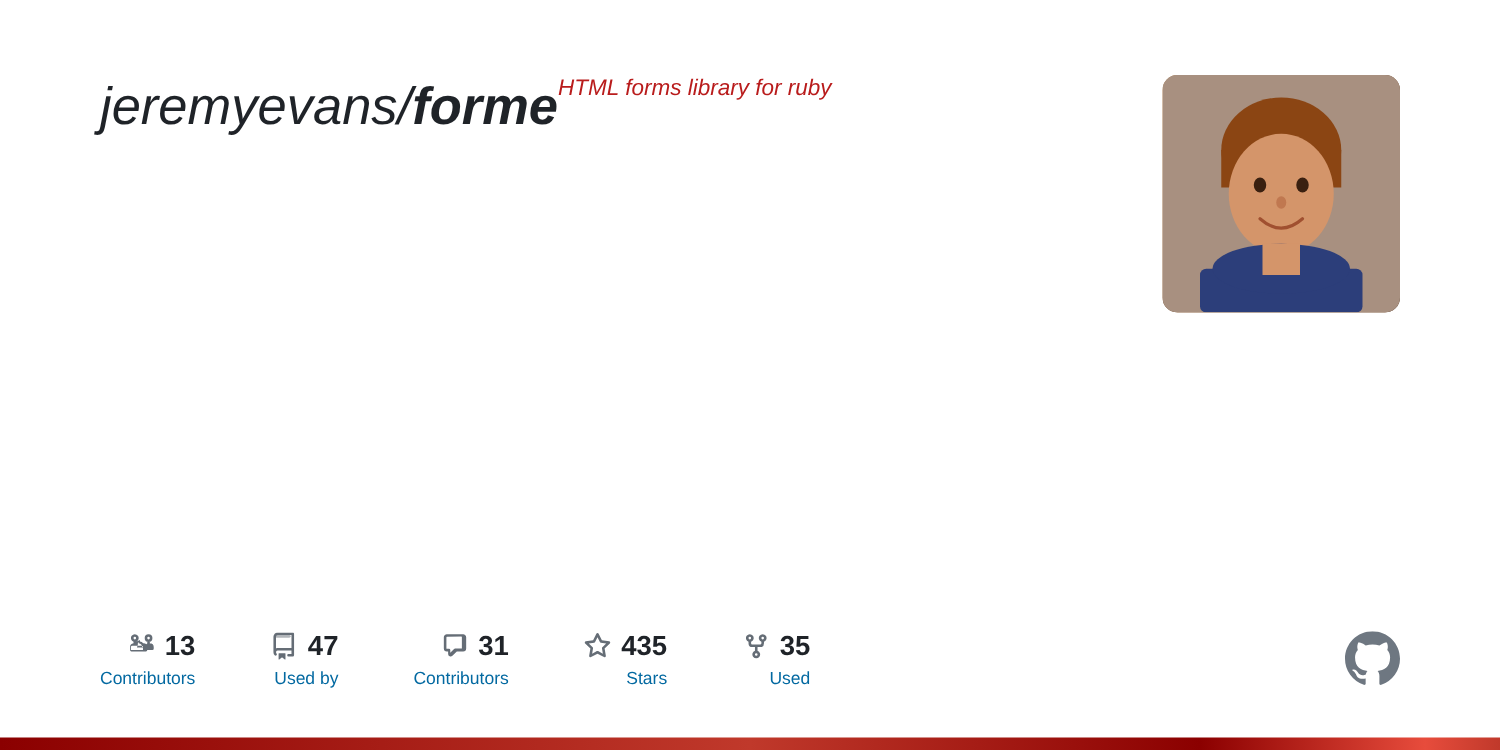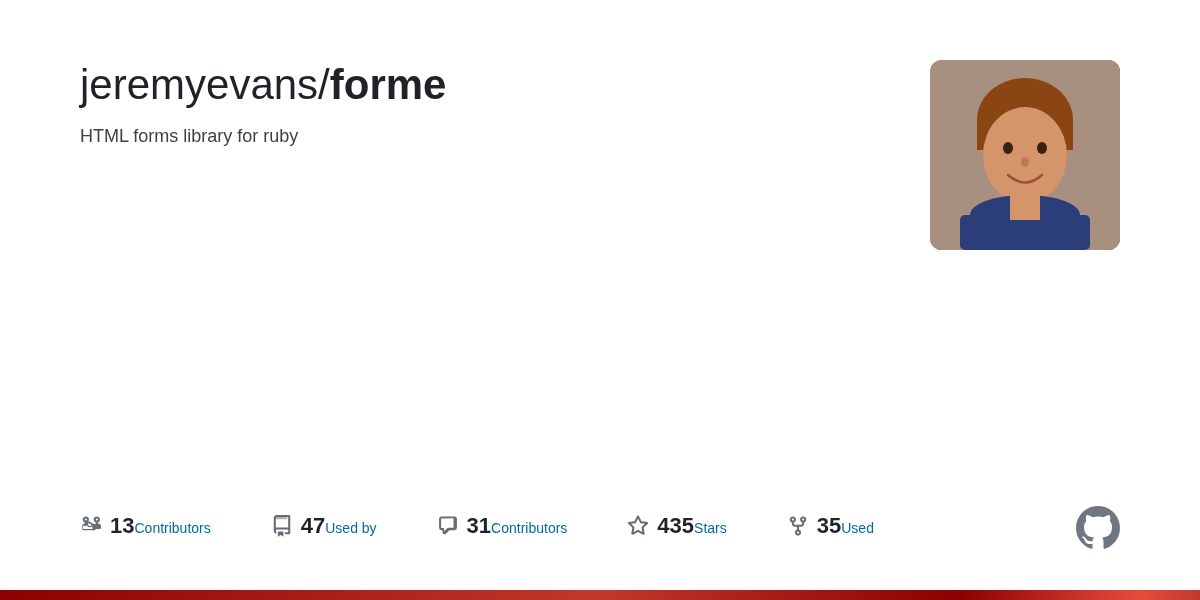--- a/index.html
+++ b/index.html
@@ -28,38 +28,39 @@
 
     .header-section {
       display: flex;
       justify-content: space-between;
       align-items: flex-start;
       margin-bottom: 20px;
     }
 
     .title-area {
       display: flex;
-      flex-direction: column;
+      flex-direction: row;
+      font-style: italic;
     }
 
     .repo-title {
       font-size: 42px;
       font-weight: 400;
       color: #1f2328;
       margin-bottom: 16px;
       line-height: 1.2;
     }
 
     .repo-title strong {
       font-weight: 700;
     }
 
     .repo-description {
       font-size: 18px;
-      color: #404040;
+      color: #b91c1c;
       font-weight: 400;
     }
 
     .avatar-container {
       width: 190px;
       height: 190px;
       border-radius: 12px;
       overflow: hidden;
       background: #c9a88a;
       flex-shrink: 0;
@@ -79,22 +80,22 @@
     .stats-section {
       display: flex;
       align-items: center;
       gap: 60px;
       margin-top: auto;
       padding-top: 40px;
     }
 
     .stat-item {
       display: flex;
-      flex-direction: row;
-      align-items: center;
+      flex-direction: column;
+      align-items: flex-end;
       cursor: pointer;
     }
 
     .stat-top {
       display: flex;
       align-items: center;
       gap: 8px;
       margin-bottom: 4px;
     }
 

